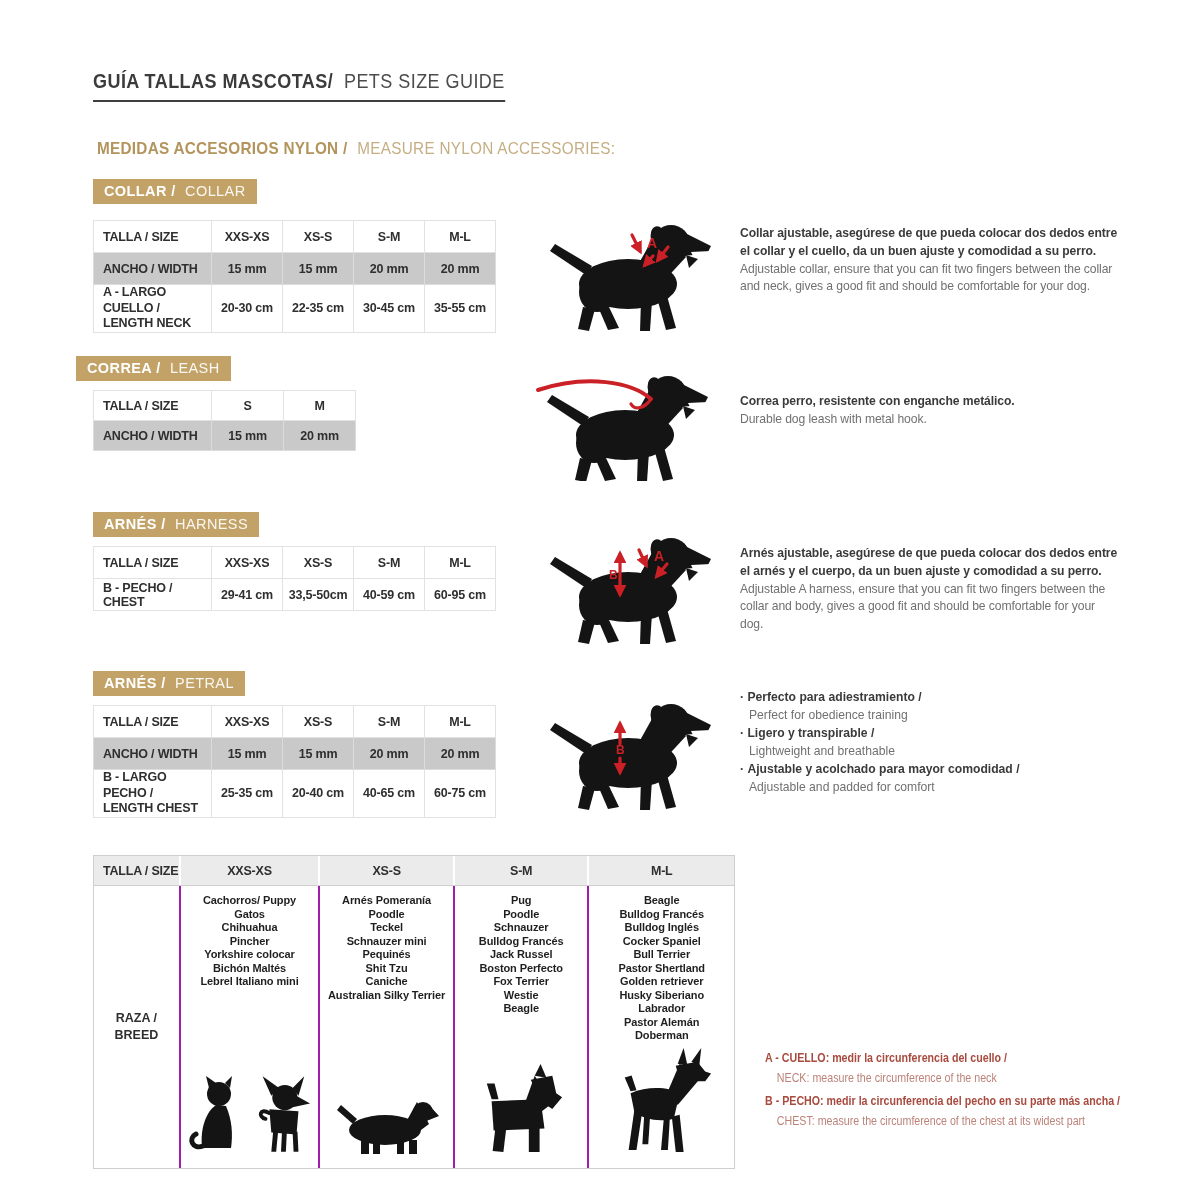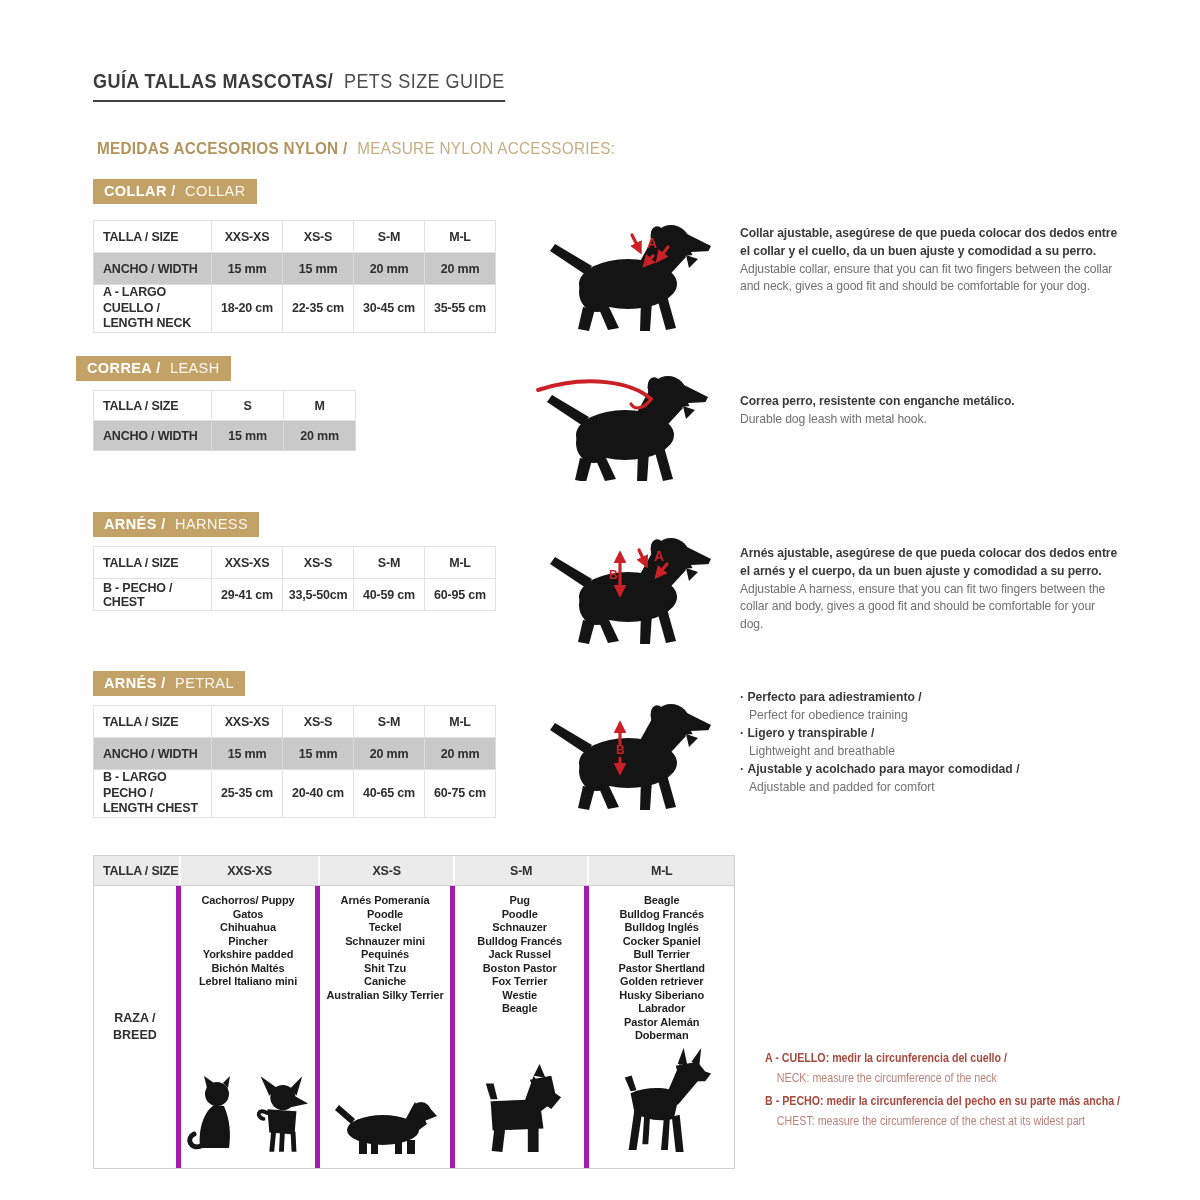--- a/index.html
+++ b/index.html
@@ -53,21 +53,21 @@
   .red text.small { font-size:12px; }
 
   
   .breed { left:93px; top:855px; width:642px; border:1px solid #cfcfcf; }
   .bt-header { display:flex; height:30px; background:#ebebeb; border-bottom:1px solid #cfcfcf; }
   .bt-h { display:flex; align-items:center; justify-content:center; font-weight:700;
           font-size:12.5px; border-right:2px solid #fff; letter-spacing:-.2px; }
   .bt-h:last-child { border-right:none; }
   .bt-h.c0 { justify-content:flex-start; padding-left:9px; }
   .bt-body { display:flex; height:282px; }
-  .bt-cell { position:relative; border-right:5px solid #a21caf; }
+  .bt-cell { position:relative; border-right:2px solid #a21caf; }
   .bt-cell:last-child { border-right:none; }
   .c0 { width:87px; } .c1 { width:140px; } .c2 { width:135px; } .c3 { width:135px; } .c4 { width:145px; }
   .raza { display:flex; flex-direction:column; align-items:center; justify-content:center;
           font-weight:700; font-size:12.5px; line-height:1.4; }
   .blist { padding-top:8px; text-align:center; font-size:11px; font-weight:700;
            line-height:13.5px; letter-spacing:-.1px; color:#1f1f1f; }
   .pets { position:absolute; bottom:14px; left:0; right:0; display:flex;
           align-items:flex-end; justify-content:center; gap:10px; }
   .pets svg { display:block; }
 
@@ -141,21 +141,21 @@
       <td>15 mm</td>
       <td>15 mm</td>
       <td>20 mm</td>
       <td>20 mm</td>
     </tr>
     <tr class="tall">
       <td class="lbl">
         <span class="lbl2">A - LARGO CUELLO /</span>
         <span class="lbl2">LENGTH NECK</span>
       </td>
-      <td>18-20 cm</td>
+      <td>20-30 cm</td>
       <td>22-35 cm</td>
       <td>30-45 cm</td>
       <td>35-55 cm</td>
     </tr>
   </tbody>
     </table>
 
   <svg class="dogsvg" style="left:540px;top:215px" width="180" height="120" viewBox="0 0 180 120">
     <use href="#dog-shape"></use>
     <g class="red">
@@ -334,21 +334,21 @@
         <div>RAZA /</div>
         <div>BREED</div>
       </div>
 
       <div class="bt-cell c1">
         <div class="blist">
             <div>Cachorros/ Puppy</div>
             <div>Gatos</div>
             <div>Chihuahua</div>
             <div>Pincher</div>
-            <div>Yorkshire padded</div>
+            <div>Yorkshire colocar</div>
             <div>Bichón Maltés</div>
             <div>Lebrel Italiano mini</div>
           </div>
         <div class="pets">
           <svg width="52" height="78" viewBox="0 0 52 78">
             <g fill="#141414">
               <circle cx="31" cy="18" r="12"></circle>
               <polygon points="21,12 18,0 28,7"></polygon>
               <polygon points="37,7 44,0 42,12"></polygon>
               <path d="M14,72 C12,52 18,36 28,29 L38,30 C44,44 45,58 43,72 Z"></path>
@@ -400,21 +400,21 @@
         </div>
       </div>
 
       <div class="bt-cell c3">
         <div class="blist">
             <div>Pug</div>
             <div>Poodle</div>
             <div>Schnauzer</div>
             <div>Bulldog Francés</div>
             <div>Jack Russel</div>
-            <div>Boston Pastor</div>
+            <div>Boston Perfecto</div>
             <div>Fox Terrier</div>
             <div>Westie</div>
             <div>Beagle</div>
           </div>
         <div class="pets">
           <svg width="84" height="90" viewBox="0 0 84 92">
             <g fill="#141414">
               <polygon points="56,12 62,0 68,14"></polygon>
               <path d="M52,16 L74,12 L78,30 L84,34 L74,46 L62,38 Z"></path>
               <polygon points="46,40 56,12 74,40 56,54"></polygon>

